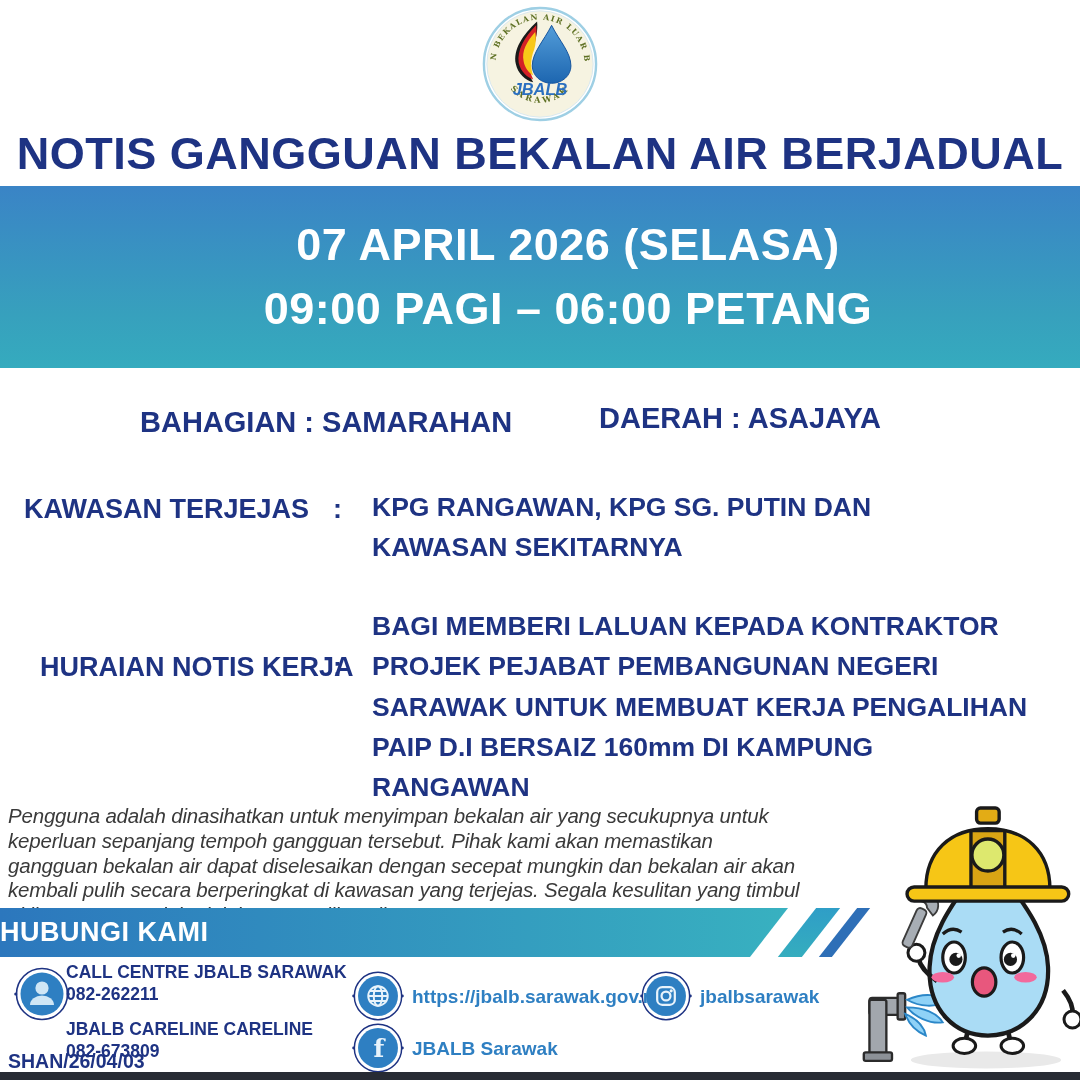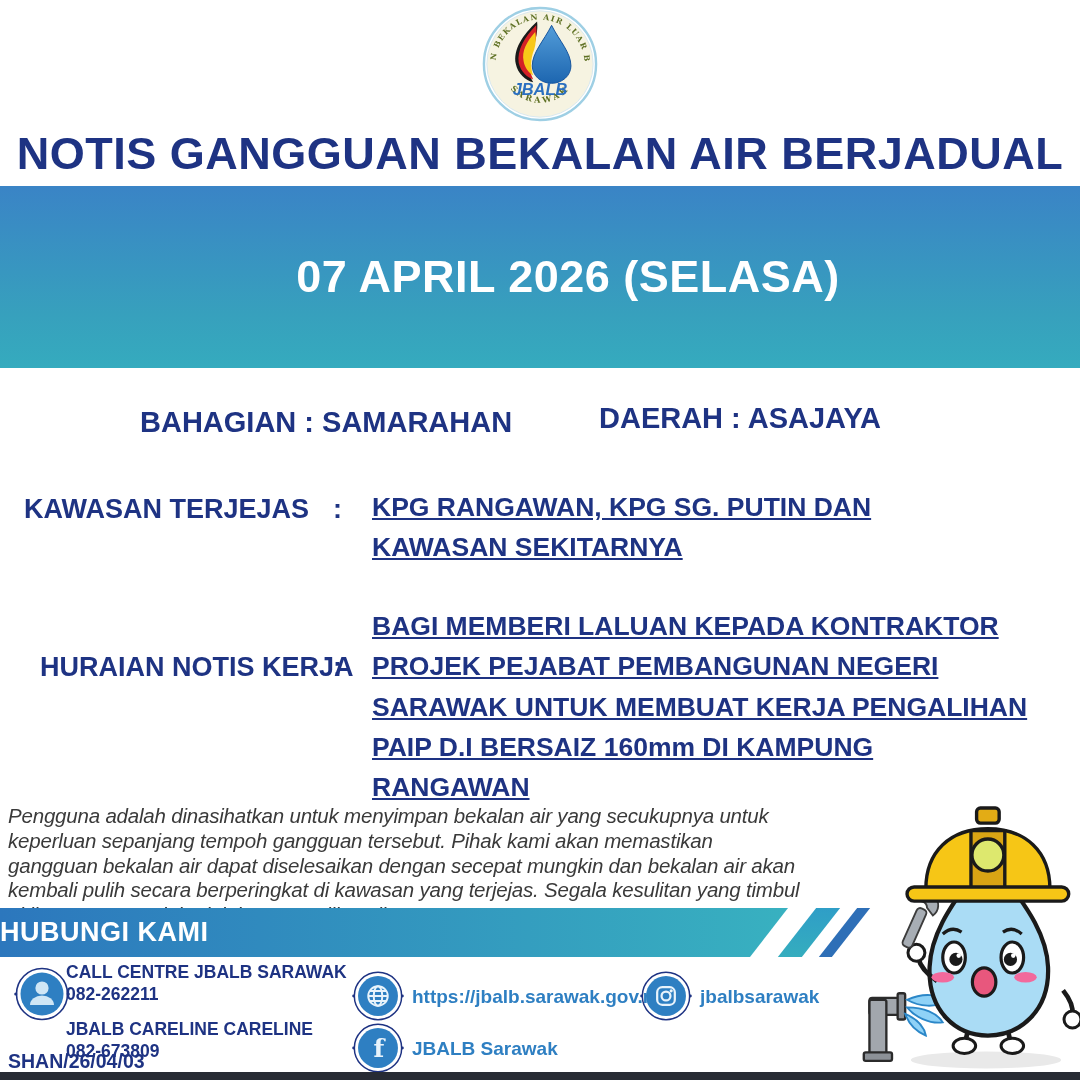--- a/index.html
+++ b/index.html
@@ -20,21 +20,21 @@
     background:linear-gradient(180deg,#3a84c6 0%,#37a0bd 70%,#35abbe 100%);
     display:flex;flex-direction:column;align-items:center;justify-content:center;gap:12px;padding-left:28px;
   }
   .banner .line{color:#ffffff;font-size:45px;font-weight:bold;letter-spacing:.5px;}
   
   .bahagian{left:140px;top:406px;font-size:29px;font-weight:bold;color:#1e3383;}
   .daerah{left:575px;top:402px;font-size:29px;font-weight:bold;color:#1e3383;margin-left:24px;}
   
   .field-label{font-size:27px;font-weight:bold;color:#1e3383;}
   .field-colon{font-size:27px;font-weight:bold;color:#1e3383;}
-  .field-value{font-size:26.5px;font-weight:bold;color:#1e3383;line-height:1.52;text-decoration:underline;}
+  .field-value{font-size:26.5px;font-weight:bold;color:#1e3383;line-height:1.52;}
   .kawasan-label{left:24px;top:494px;}
   .kawasan-colon{left:333px;top:494px;}
   .kawasan-value{left:372px;top:487px;width:620px;}
   .huraian-label{left:40px;top:652px;}
   .huraian-colon{left:333px;top:652px;}
   .huraian-value{left:372px;top:606px;width:660px;}
   
   .advisory{
     left:8px;top:804px;width:795px;color:#3a3a3a;font-size:20.5px;font-style:italic;
     line-height:1.21;letter-spacing:-0.2px;
@@ -94,20 +94,21 @@
       <path d="M55,27 C46,37 41,47 43,57 C44,64 49,70 53,72 C50,64 50,55 54,45 C56,39 56,32 55,27 Z" fill="#f8c818"></path>
     </g>
     <path d="M72,20 C64,36 52,48 52,62 a 20,18 0 0 0 40,0 C92,48 80,36 72,20 Z" fill="url(#dropG)" stroke="#14529c" stroke-width="1"></path>
     <text x="60" y="92" text-anchor="middle" font-size="17" font-style="italic" font-weight="bold" fill="#2a6fc0" font-family="'Liberation Sans',sans-serif">JBALB</text>
   </svg>
 
   <div class="abs title">NOTIS GANGGUAN BEKALAN AIR BERJADUAL</div>
 
   <div class="abs banner">
     <div class="line">07 APRIL 2026 (SELASA)</div>
+    <div class="line">09:00 PAGI – 06:00 PETANG</div>
   </div>
 
   <div class="abs bahagian">BAHAGIAN : SAMARAHAN</div>
   <div class="abs daerah">DAERAH : ASAJAYA</div>
 
   <div class="abs field-label kawasan-label">KAWASAN TERJEJAS</div>
   <div class="abs field-colon kawasan-colon">:</div>
   <div class="abs field-value kawasan-value">KPG RANGAWAN, KPG SG. PUTIN DAN KAWASAN SEKITARNYA</div>
 
   <div class="abs field-label huraian-label">HURAIAN NOTIS KERJA</div>

